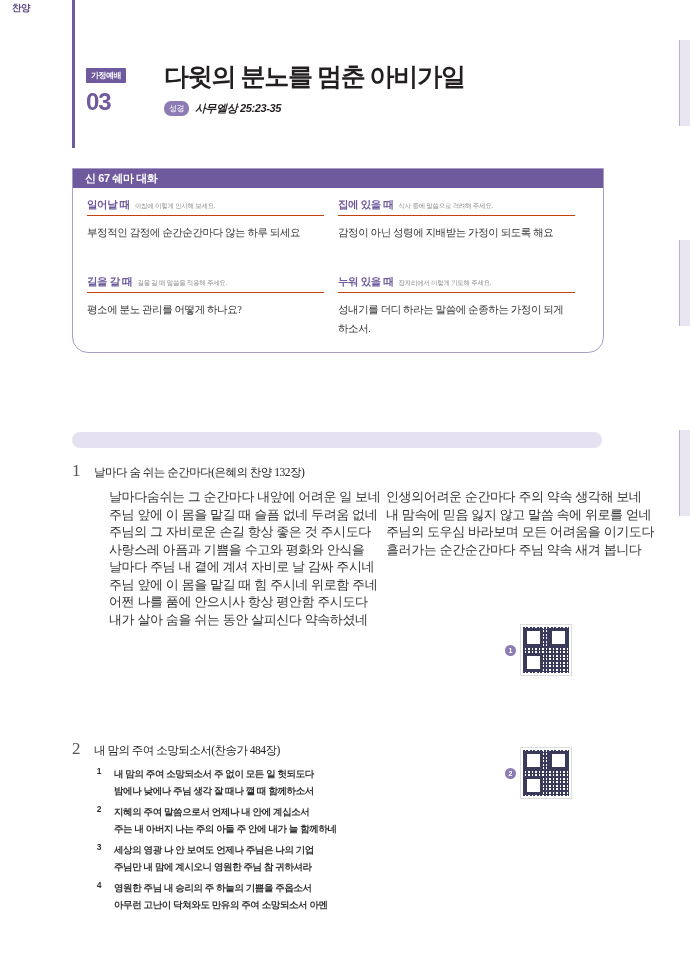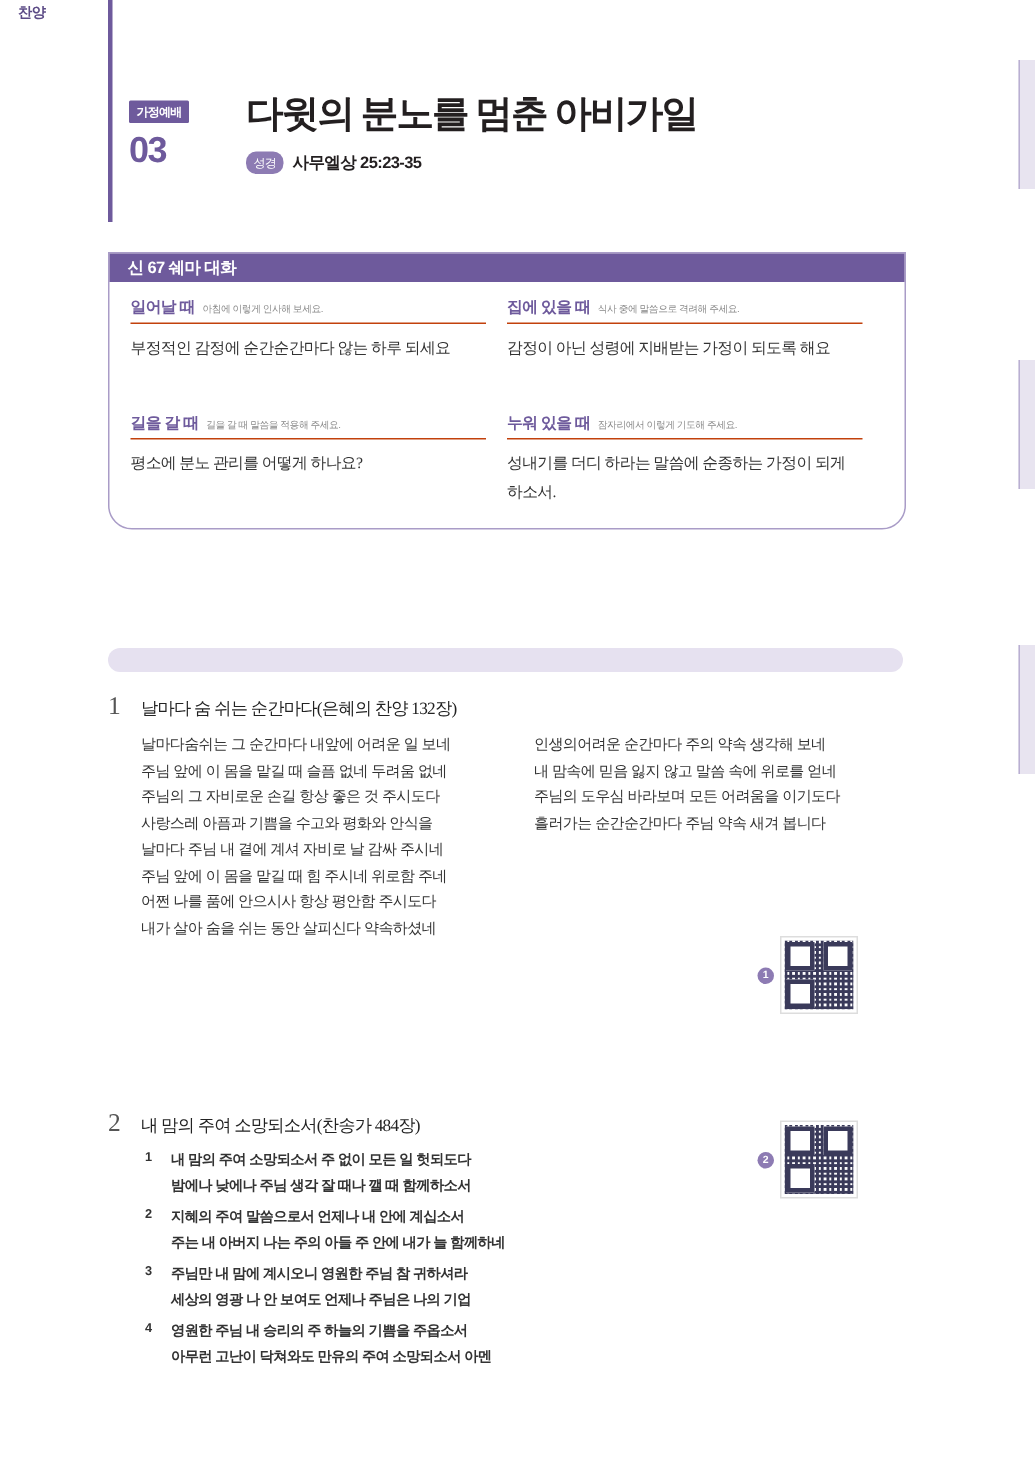--- a/index.html
+++ b/index.html
@@ -98,20 +98,21 @@
     background: #8d7bb3;
     padding: 2px 5px;
     border-radius: 7px;
     letter-spacing: -0.5px;
   }
   .scripture-ref {
     font-size: 11px;
     font-weight: bold;
     color: #231f20;
     letter-spacing: -0.4px;
+    font-style: italic;
   }
 
   
   .shema-box {
     position: absolute;
     left: 72px; top: 168px;
     width: 530px;
     border: 1px solid #a99cc7;
     border-radius: 0 0 16px 16px;
     background: #ffffff;
@@ -212,24 +213,25 @@
   }
 
   .lyrics-cols {
     display: flex;
     margin-top: 8px;
     margin-left: 22px;
     gap: 16px;
   }
   .lyrics-col {
     width: 246px;
-    font-size: 10px;
+    font-size: 13px;
     line-height: 17.5px;
     letter-spacing: -0.4px;
     color: #333;
+    margin-left: 15px;
   }
   .lyrics-col div { white-space: nowrap; }
 
   
   .verse-list {
     margin-top: 7px;
     margin-left: 22px;
   }
   .verse-item {
     display: flex;
@@ -405,22 +407,22 @@
       <div class="verse-item">
         <div class="verse-n">2</div>
         <div class="verse-lines">
           <div>지혜의 주여 말씀으로서 언제나 내 안에 계십소서</div>
           <div>주는 내 아버지 나는 주의 아들 주 안에 내가 늘 함께하네</div>
         </div>
       </div>
       <div class="verse-item">
         <div class="verse-n">3</div>
         <div class="verse-lines">
+          <div>세상의 영광 나 안 보여도 언제나 주님은 나의 기업</div>
           <div>주님만 내 맘에 계시오니 영원한 주님 참 귀하셔라</div>
-          <div>세상의 영광 나 안 보여도 언제나 주님은 나의 기업</div>
         </div>
       </div>
       <div class="verse-item">
         <div class="verse-n">4</div>
         <div class="verse-lines">
           <div>영원한 주님 내 승리의 주 하늘의 기쁨을 주옵소서</div>
           <div>아무런 고난이 닥쳐와도 만유의 주여 소망되소서 아멘</div>
         </div>
       </div>
     </div>

